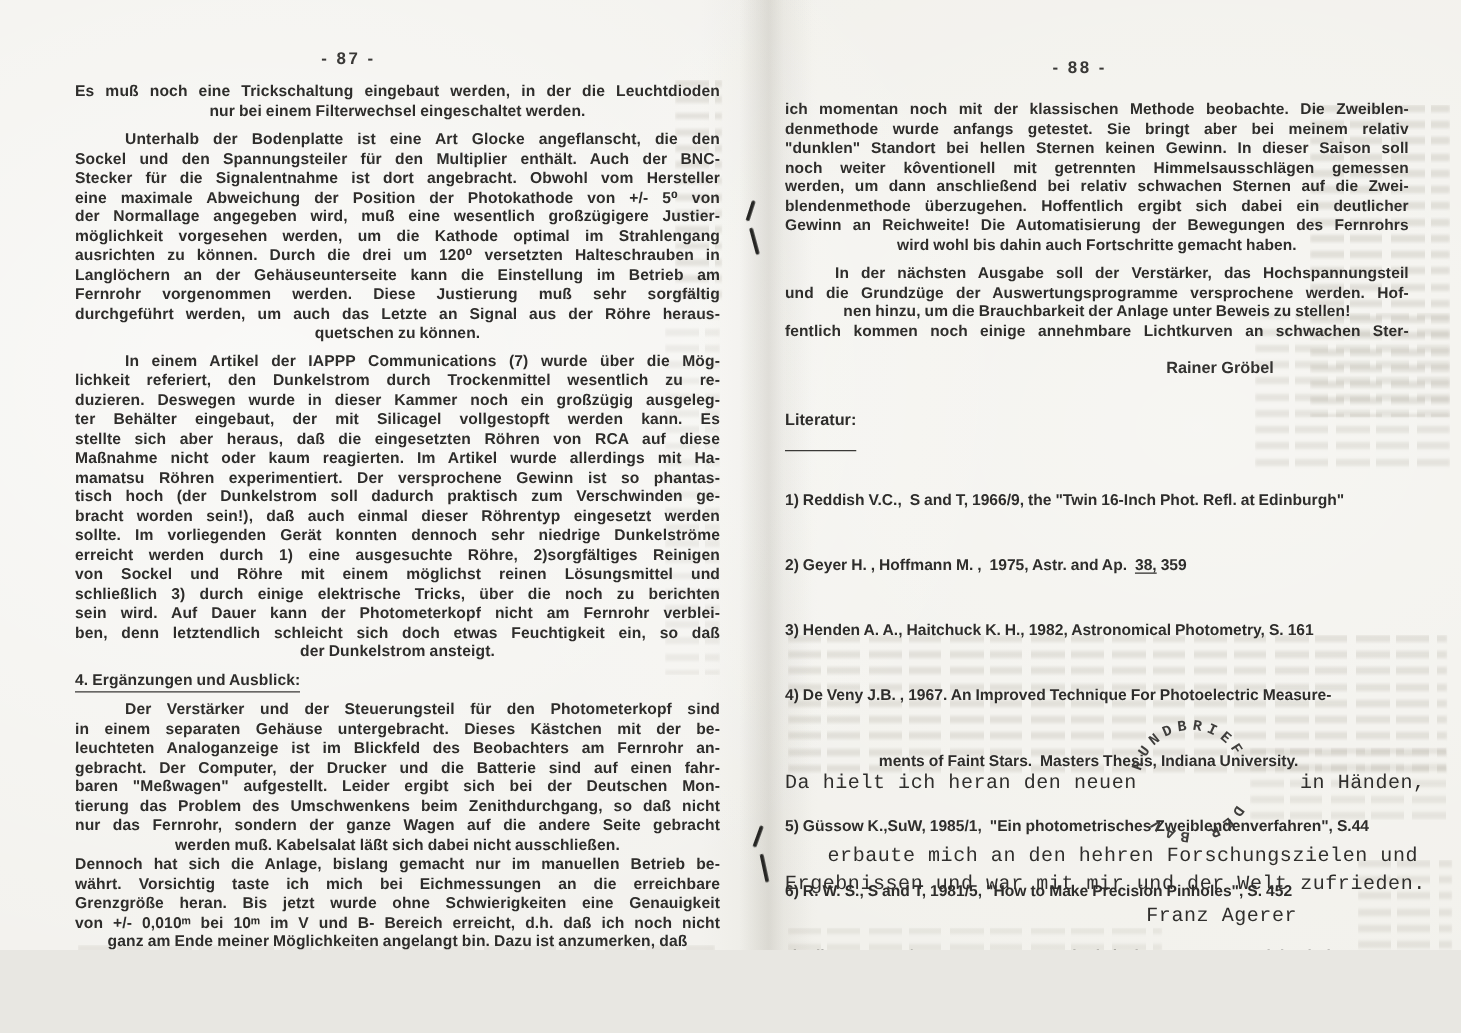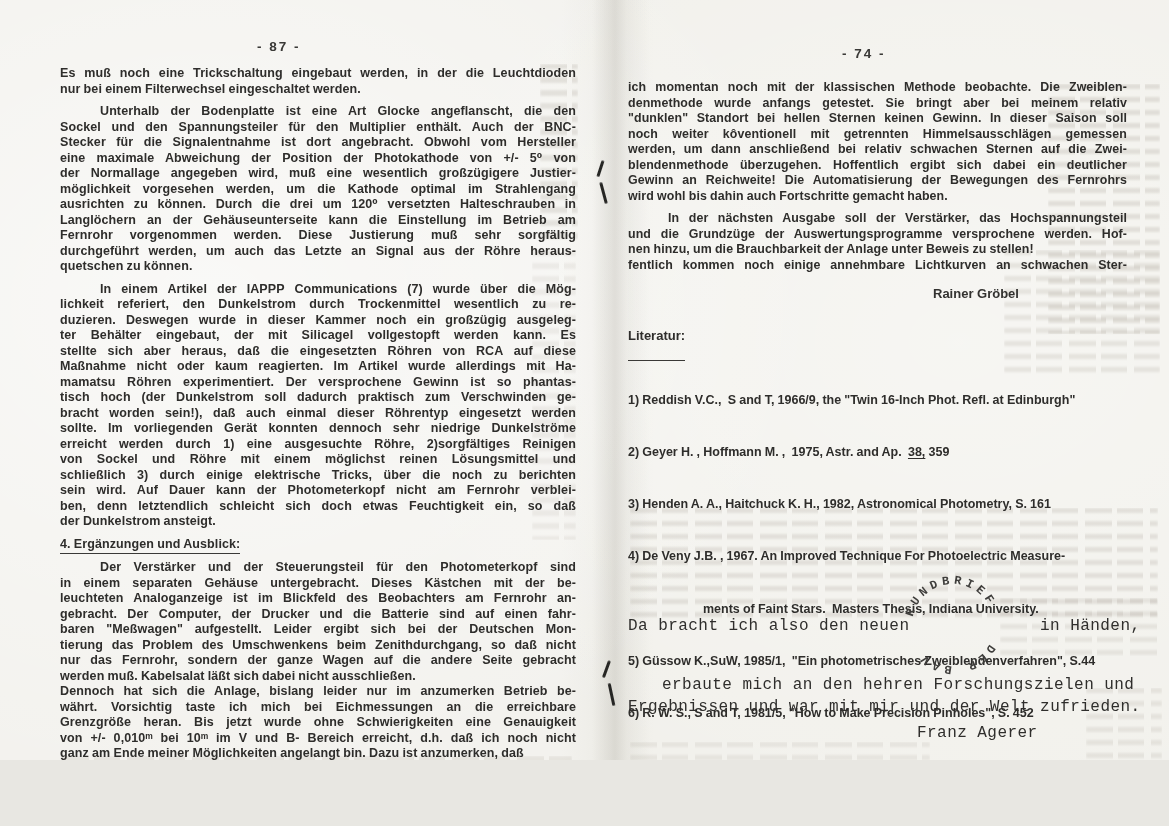--- a/index.html
+++ b/index.html
@@ -20,21 +20,21 @@
   .gutter{
     position:absolute; left:592px; top:0; width:58px; height:826px;
     background:linear-gradient(90deg, rgba(110,104,92,0) 0, rgba(110,104,92,.14) 40%, rgba(110,104,92,.05) 60%, rgba(110,104,92,0) 100%);
   }
   .page-number{
     position:absolute; font-size:13.5px; font-weight:700; letter-spacing:2px; color:#3a3937;
   }
   .body-text{ position:absolute; font-size:12.5px; font-weight:700; line-height:15.5px;
     letter-spacing:.1px; word-spacing:-.4px; color:var(--ink); }
   .para{ margin:0 0 7px 0; }
-  .tl{ text-align:left; white-space:normal; }
+  .tl{ text-align:center; white-space:normal; }
   .jl{ text-align:justify; text-align-last:justify; }
   .ind{ text-indent:40px; }
   .section-heading{
     font-size:12.5px; font-weight:700; margin:7px 0 6px 0;
     display:table; border-bottom:1.5px solid #3a3937; padding-bottom:1px;
   }
   .signature{ position:absolute; font-size:13px; font-weight:700; color:#333230; }
   .lit-heading{
     position:absolute; font-size:13px; font-weight:700;
     border-bottom:1.5px solid #3a3937; padding-bottom:17px;
@@ -125,29 +125,29 @@
     <div class="section-heading">4. Ergänzungen und Ausblick:</div>
     <div class="para">
         <div class="tl ind jl">Der Verstärker und der Steuerungsteil für den Photometerkopf sind</div>
         <div class="tl jl">in einem separaten Gehäuse untergebracht. Dieses Kästchen mit der be-</div>
         <div class="tl jl">leuchteten Analoganzeige ist im Blickfeld des Beobachters am Fernrohr an-</div>
         <div class="tl jl">gebracht. Der Computer, der Drucker und die Batterie sind auf einen fahr-</div>
         <div class="tl jl">baren "Meßwagen" aufgestellt. Leider ergibt sich bei der Deutschen Mon-</div>
         <div class="tl jl">tierung das Problem des Umschwenkens beim Zenithdurchgang, so daß nicht</div>
         <div class="tl jl">nur das Fernrohr, sondern der ganze Wagen auf die andere Seite gebracht</div>
         <div class="tl">werden muß. Kabelsalat läßt sich dabei nicht ausschließen.</div>
-        <div class="tl jl">Dennoch hat sich die Anlage, bislang leider nur im anzumerken Betrieb be-</div>
+        <div class="tl jl">Dennoch hat sich die Anlage, bislang gemacht nur im manuellen Betrieb be-</div>
         <div class="tl jl">währt. Vorsichtig taste ich mich bei Eichmessungen an die erreichbare</div>
         <div class="tl jl">Grenzgröße heran. Bis jetzt wurde ohne Schwierigkeiten eine Genauigkeit</div>
         <div class="tl jl">von +/- 0,010ᵐ bei 10ᵐ im V und B- Bereich erreicht, d.h. daß ich noch nicht</div>
         <div class="tl">ganz am Ende meiner Möglichkeiten angelangt bin. Dazu ist anzumerken, daß</div>
       </div>
   </div>
 
-  <div class="page-number" style="left:842px;top:46px">- 74 -</div>
+  <div class="page-number" style="left:842px;top:46px">- 88 -</div>
 
   <div class="body-text" style="left:628px;top:80px;width:499px;font-size:12.4px">
     <div class="para">
         <div class="tl jl">ich momentan noch mit der klassischen Methode beobachte. Die Zweiblen-</div>
         <div class="tl jl">denmethode wurde anfangs getestet. Sie bringt aber bei meinem relativ</div>
         <div class="tl jl">"dunklen" Standort bei hellen Sternen keinen Gewinn. In dieser Saison soll</div>
         <div class="tl jl">noch weiter kôventionell mit getrennten Himmelsausschlägen gemessen</div>
         <div class="tl jl">werden, um dann anschließend bei relativ schwachen Sternen auf die Zwei-</div>
         <div class="tl jl">blendenmethode überzugehen. Hoffentlich ergibt sich dabei ein deutlicher</div>
         <div class="tl jl">Gewinn an Reichweite! Die Automatisierung der Bewegungen des Fernrohrs</div>
@@ -178,19 +178,19 @@
   </div>
 
   <svg class="stamp" width="120" height="120" viewBox="0 0 120 120" style="left:895px;top:565px" xmlns="http://www.w3.org/2000/svg" xmlns:xlink="http://www.w3.org/1999/xlink">
     <defs>
       <path id="stampPath" d="M 17,60 A 41,41 0 1 1 99,60 A 41,41 0 1 1 17,60" fill="none"></path>
     </defs>
     <text class="stamp-text"><textPath xlink:href="#stampPath" href="#stampPath" startOffset="8">RUNDBRIEF</textPath></text>
     <text class="stamp-text"><textPath xlink:href="#stampPath" href="#stampPath" startOffset="148">DER BAV</textPath></text>
   </svg>
 
-  <div class="typewriter" style="left:628px;top:617px">Da bracht ich also den neuen</div>
+  <div class="typewriter" style="left:628px;top:617px">Da hielt ich heran den neuen</div>
   <div class="typewriter" style="left:1040px;top:617px">in Händen,</div>
   <div class="typewriter" style="left:662px;top:676px">erbaute mich an den hehren Forschungszielen und</div>
   <div class="typewriter" style="left:628px;top:698px">Ergebnissen und war mit mir und der Welt zufrieden.</div>
   <div class="typewriter" style="left:917px;top:724px">Franz Agerer</div>
 
 </div>
 
 </body></html>

